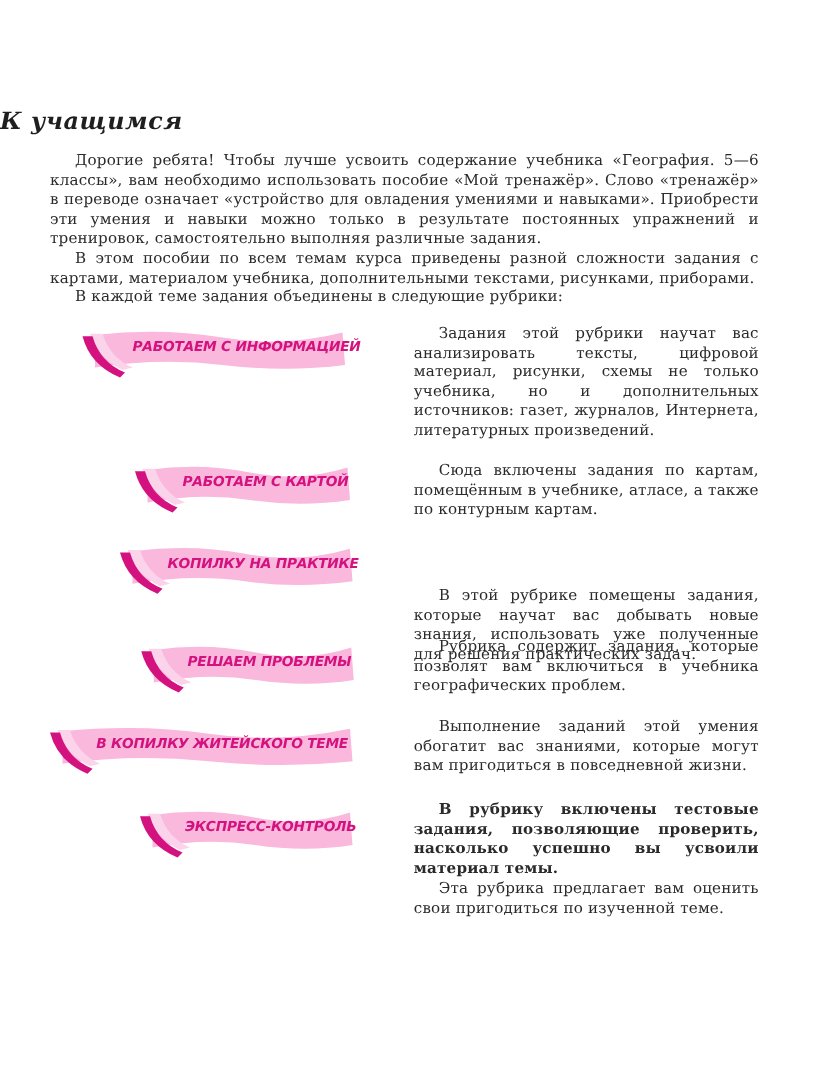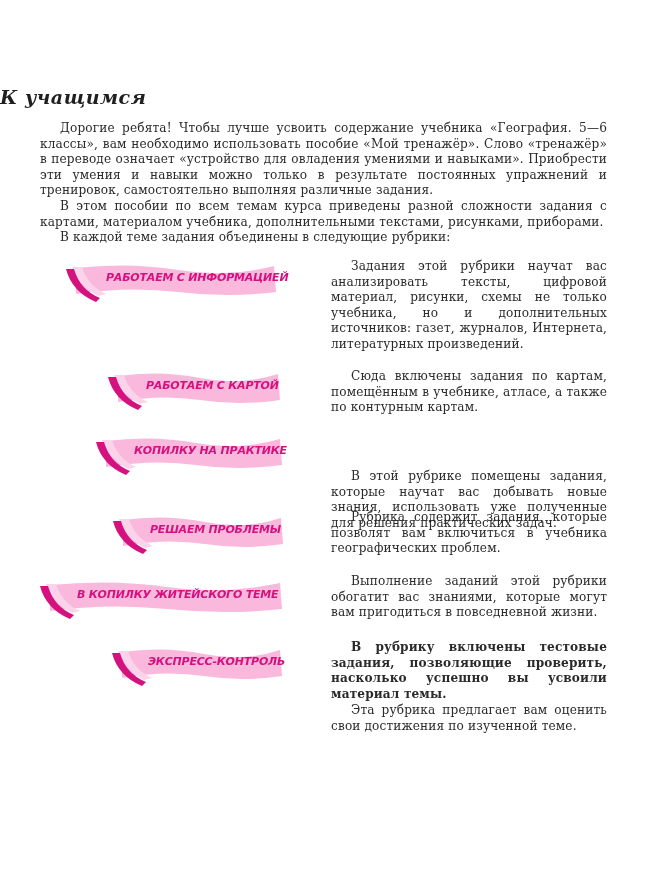--- a/index.html
+++ b/index.html
@@ -143,32 +143,32 @@
 
   <div class="banner" style="left:42px; top:581px; width:242px;">
     <svg width="242" height="36">
       <path d="M8 4 Q70 -2 125 6 T238 2 L240 28 Q185 34 125 28 T8 30 Z" fill="#f9b8dc"></path>
       <path d="M4 3 Q10 22 30 32 L38 30 Q20 22 14 3 Z" fill="#fbd3ea"></path>
       <path d="M-2 5 Q4 28 28 38 L32 34 Q12 26 6 5 Z" fill="#d4127f"></path>
     </svg>
     <span class="banner-label" style="left:35px;">В КОПИЛКУ ЖИТЕЙСКОГО ТЕМЕ</span>
   </div>
   <div class="desc" style="top:574px;">
-    <p>Выполнение заданий этой рубрики обогатит вас знаниями, которые могут вам пригодиться в повседневной жизни.</p>
+    <p>Выполнение заданий этой умения обогатит вас знаниями, которые могут вам пригодиться в повседневной жизни.</p>
   </div>
 
   <div class="banner" style="left:114px; top:648px; width:170px;">
     <svg width="170" height="36">
       <path d="M8 4 Q50 -2 90 6 T166 2 L168 28 Q130 34 90 28 T8 30 Z" fill="#f9b8dc"></path>
       <path d="M4 3 Q10 22 30 32 L38 30 Q20 22 14 3 Z" fill="#fbd3ea"></path>
       <path d="M-2 5 Q4 28 28 38 L32 34 Q12 26 6 5 Z" fill="#d4127f"></path>
     </svg>
     <span class="banner-label" style="left:34px;text-align:right;">ЭКСПРЕСС-КОНТРОЛЬ</span>
   </div>
   <div class="desc" style="top:640px;font-weight:bold;">
     <p>В рубрику включены тестовые задания, позволяющие проверить, насколько успешно вы усвоили материал темы.</p>
   </div>
 
   <div class="desc" style="top:703px;">
-    <p>Эта рубрика предлагает вам оценить свои достижения по изученной теме.</p>
+    <p>Эта рубрика предлагает вам оценить свои пригодиться по изученной теме.</p>
   </div>
 
 </div>
 
 </body></html>

